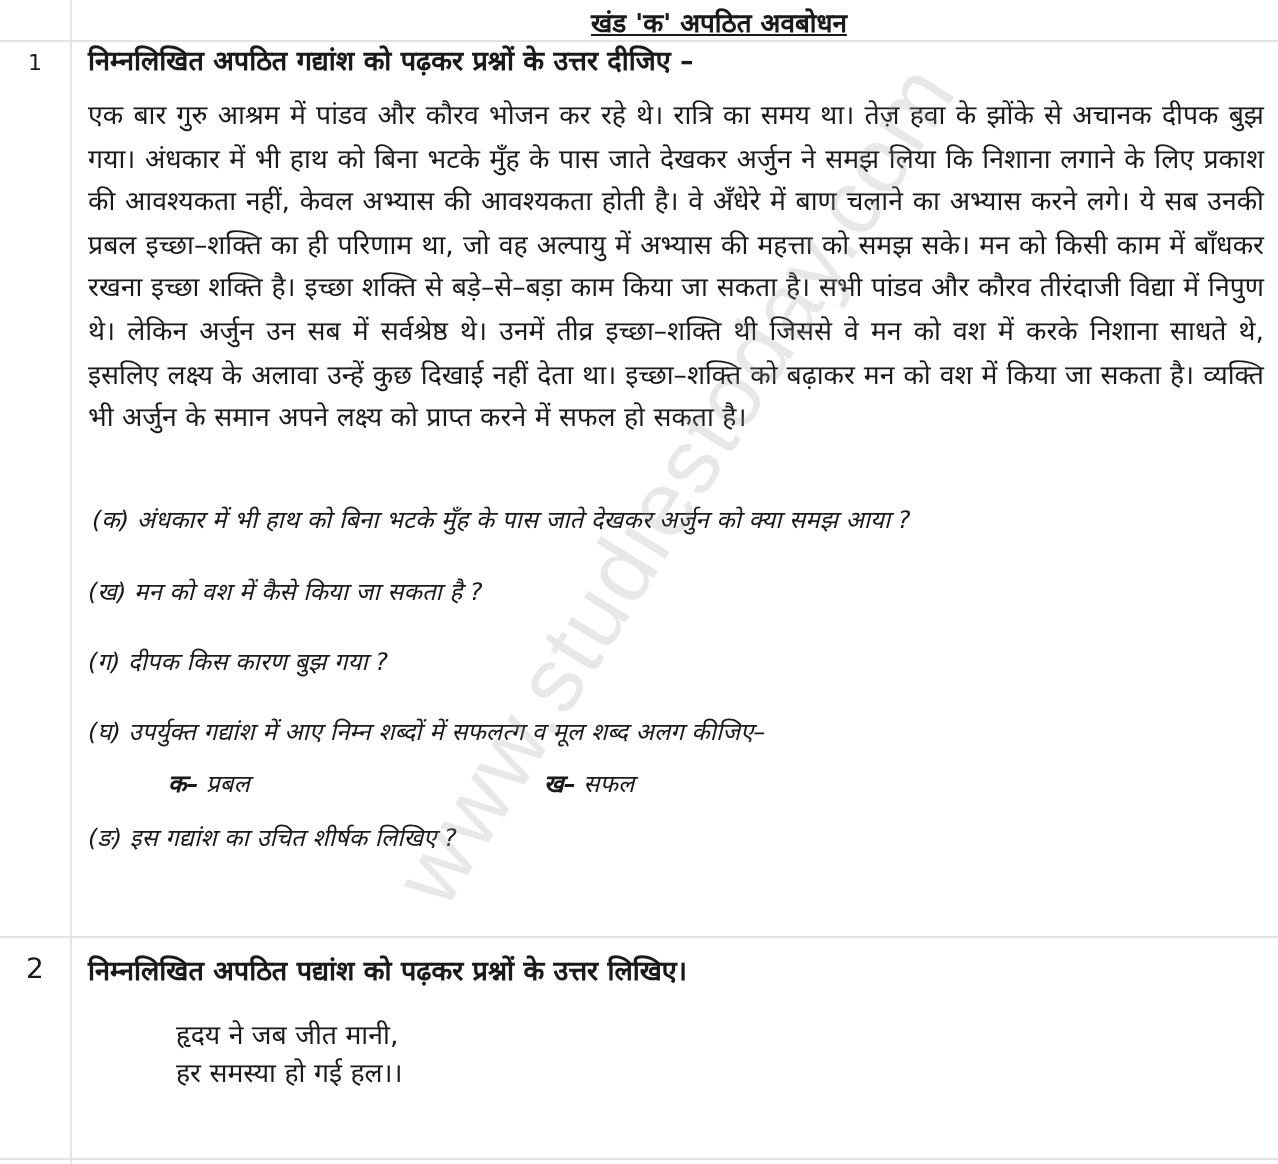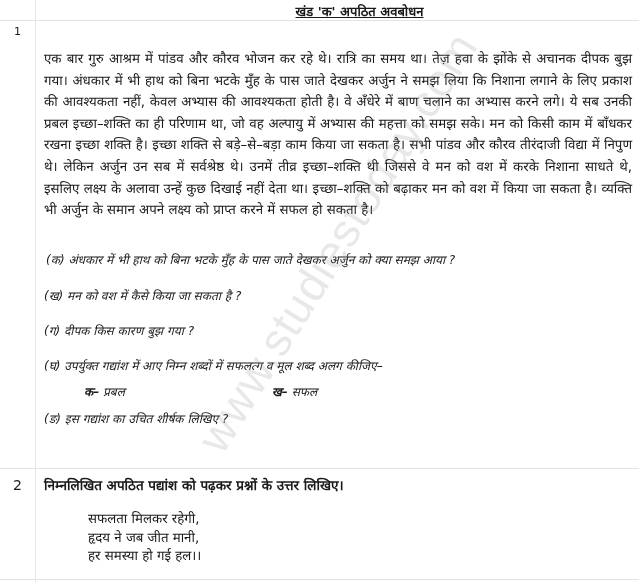--- a/index.html
+++ b/index.html
@@ -37,20 +37,21 @@
 
 <div class="sheet">
   <div class="vline"></div>
   <div class="hline" style="top:20px"></div>
   <div class="hline" style="top:468px"></div>
   <div class="hline" style="top:579px"></div>
 
   <div class="section-title">खंड 'क' अपठित अवबोधन</div>
 
   <div class="qnum" style="top:25px">1</div>
+  <div class="qhead" style="top:21px">निम्नलिखित अपठित गद्यांश को पढ़कर प्रश्नों के उत्तर दीजिए –</div>
 
   <div class="passage">एक बार गुरु आश्रम में पांडव और कौरव भोजन कर रहे थे। रात्रि का समय था। तेज़ हवा के झोंके से अचानक दीपक बुझ गया। अंधकार में भी हाथ को बिना भटके मुँह के पास जाते देखकर अर्जुन ने समझ लिया कि निशाना लगाने के लिए प्रकाश की आवश्यकता नहीं, केवल अभ्यास की आवश्यकता होती है। वे अँधेरे में बाण चलाने का अभ्यास करने लगे। ये सब उनकी प्रबल इच्छा–शक्ति का ही परिणाम था, जो वह अल्पायु में अभ्यास की महत्ता को समझ सके। मन को किसी काम में बाँधकर रखना इच्छा शक्ति है। इच्छा शक्ति से बड़े–से–बड़ा काम किया जा सकता है। सभी पांडव और कौरव तीरंदाजी विद्या में निपुण थे। लेकिन अर्जुन उन सब में सर्वश्रेष्ठ थे। उनमें तीव्र इच्छा–शक्ति थी जिससे वे मन को वश में करके निशाना साधते थे, इसलिए लक्ष्य के अलावा उन्हें कुछ दिखाई नहीं देता था। इच्छा–शक्ति को बढ़ाकर मन को वश में किया जा सकता है। व्यक्ति भी अर्जुन के समान अपने लक्ष्य को प्राप्त करने में सफल हो सकता है।</div>
 
   <div class="q" style="left:46px; top:251px">
     <span>(क)</span>
     <span>अंधकार में भी हाथ को बिना भटके मुँह के पास जाते देखकर अर्जुन को क्या समझ आया ?</span>
   </div>
   <div class="q" style="left:44px; top:322px">
     <span>(ग)</span>
     <span>दीपक किस कारण बुझ गया ?</span>
@@ -75,19 +76,18 @@
 
   <div class="q" style="left:44px; top:410px">
     <span>(ङ)</span>
     <span>इस गद्यांश का उचित शीर्षक लिखिए ?</span>
   </div>
 
   <div class="qnum big" style="top:477px">2</div>
   <div class="qhead" style="top:476px">निम्नलिखित अपठित पद्यांश को पढ़कर प्रश्नों के उत्तर लिखिए।</div>
 
   <div class="poem">
-    <div>सफलता मिलकर रहेगी,</div>
     <div>हृदय ने जब जीत मानी,</div>
     <div>हर समस्या हो गई हल।।</div>
   </div>
 
   <div class="watermark">www.studiestoday.com</div>
 </div>
 
 </body></html>

